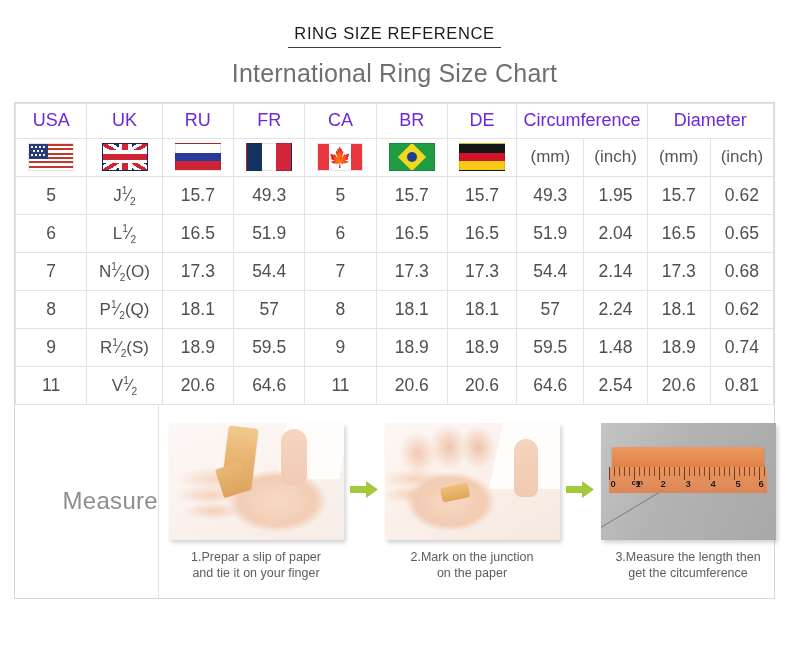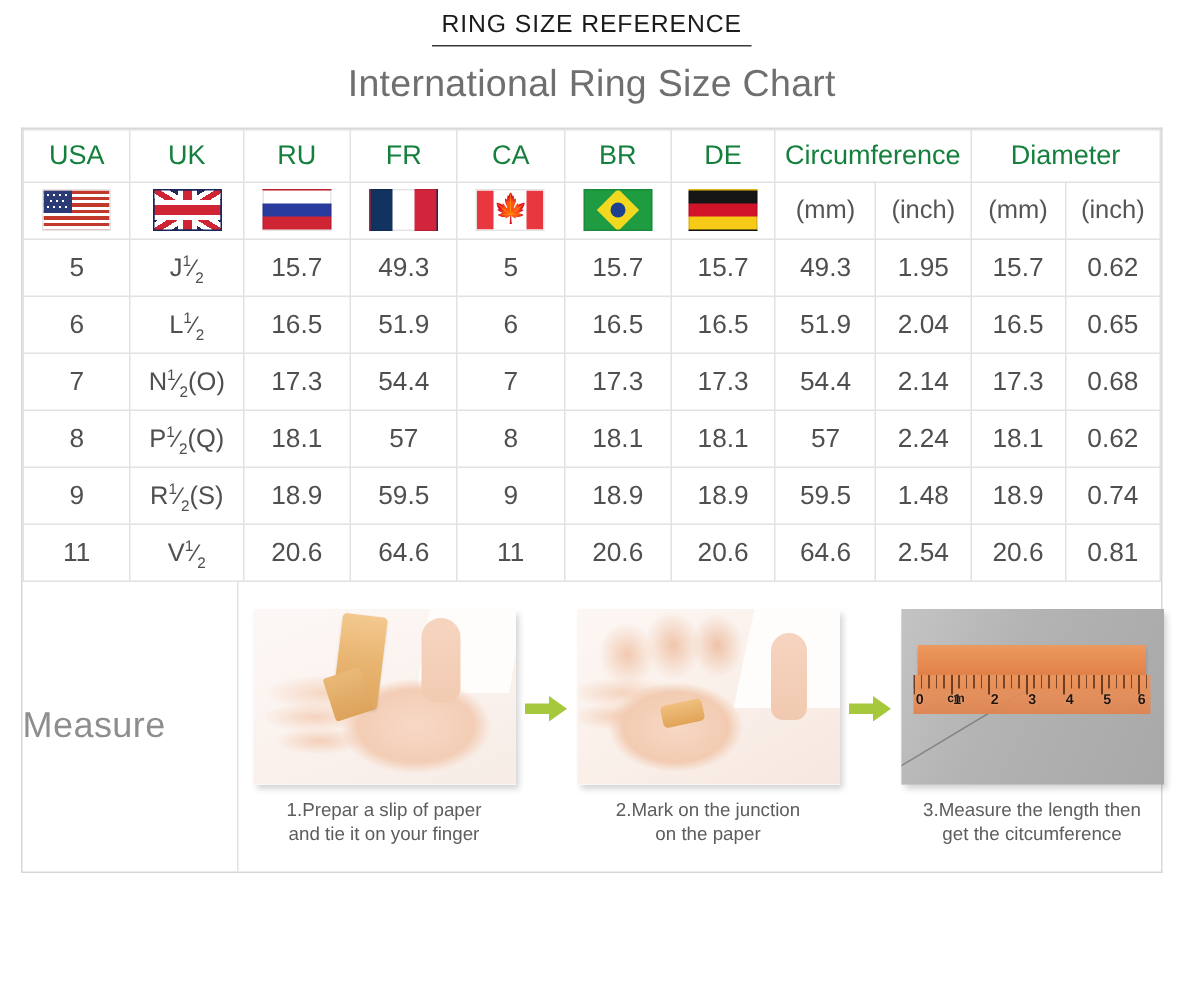--- a/index.html
+++ b/index.html
@@ -18,21 +18,21 @@
     position: relative;
     width: 789px;
     height: 669px;
     background: #ffffff;
     box-sizing: border-box;
   }
 
   
   .title-bar {
     text-align: center;
-    padding-top: 6px;
+    padding-top: 23px;
   }
   .main-title {
     display: inline-block;
     font-size: 16.5px;
     letter-spacing: 0.6px;
     color: #1b1b1b;
     font-weight: 400;
     padding: 0 6px 3px 6px;
     border-bottom: 1.5px solid #3a3a3a;
     line-height: 1.25;
@@ -60,21 +60,21 @@
   table.ring td, table.ring th {
     border: 1px solid #e2e2e2;
     text-align: center;
     vertical-align: middle;
     font-weight: 400;
     color: #555555;
     font-size: 17px;
     padding: 0;
   }
   table.ring th {
-    color: #15803d;
+    color: #6d28d9;
     font-size: 18px;
     height: 34px;
   }
   .col-usa   { width: 70px; }
   .col-uk    { width: 74px; }
   .col-ru    { width: 70px; }
   .col-fr    { width: 70px; }
   .col-ca    { width: 70px; }
   .col-br    { width: 70px; }
   .col-de    { width: 68px; }
@@ -261,21 +261,21 @@
     display: flex;
     height: 194px;
     box-sizing: border-box;
     background: #ffffff;
   }
   .measure-label-cell {
     width: 143px;
     border-right: 1px solid #e2e2e2;
     display: flex;
     align-items: center;
-    justify-content: flex-start;
+    justify-content: flex-end;
     flex: 0 0 143px;
   }
   .measure-label {
     font-size: 24px;
     color: #8e8e8e;
     letter-spacing: 0.3px;
   }
   .steps {
     flex: 1;
     display: flex;

